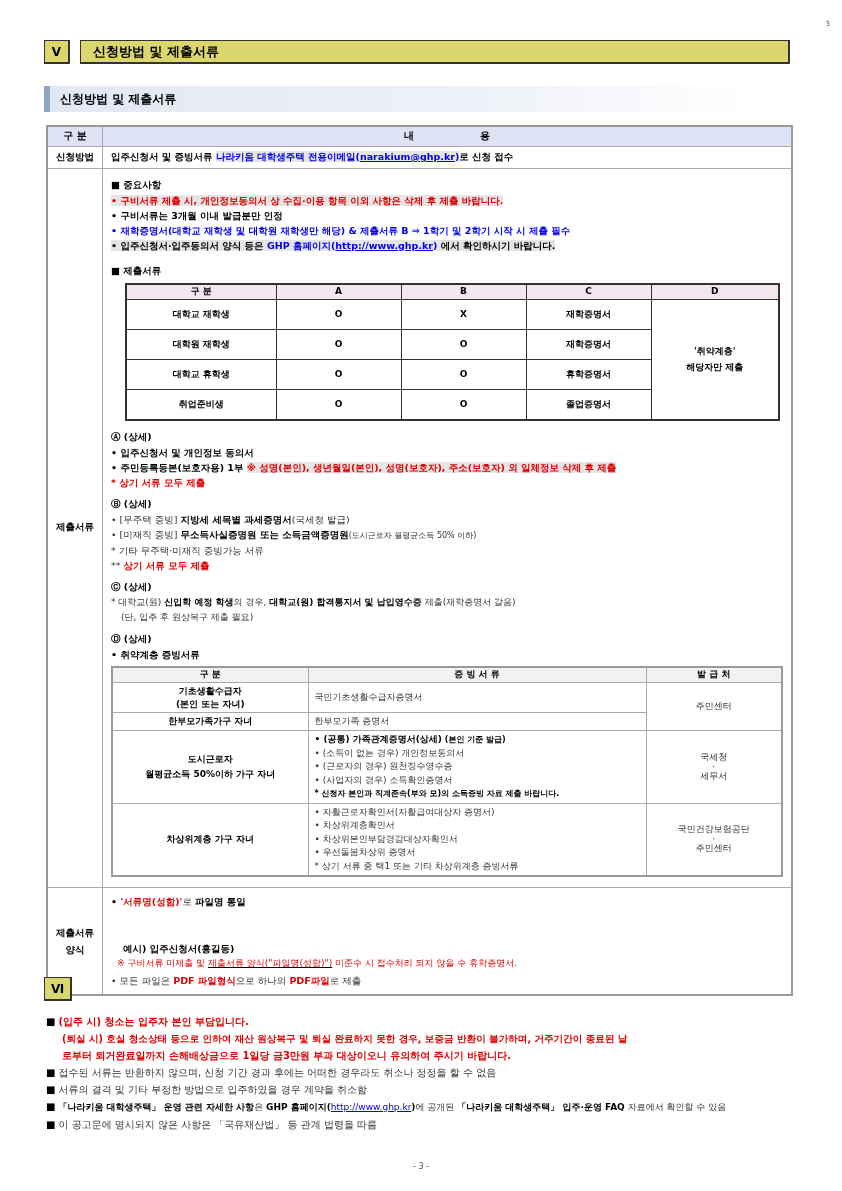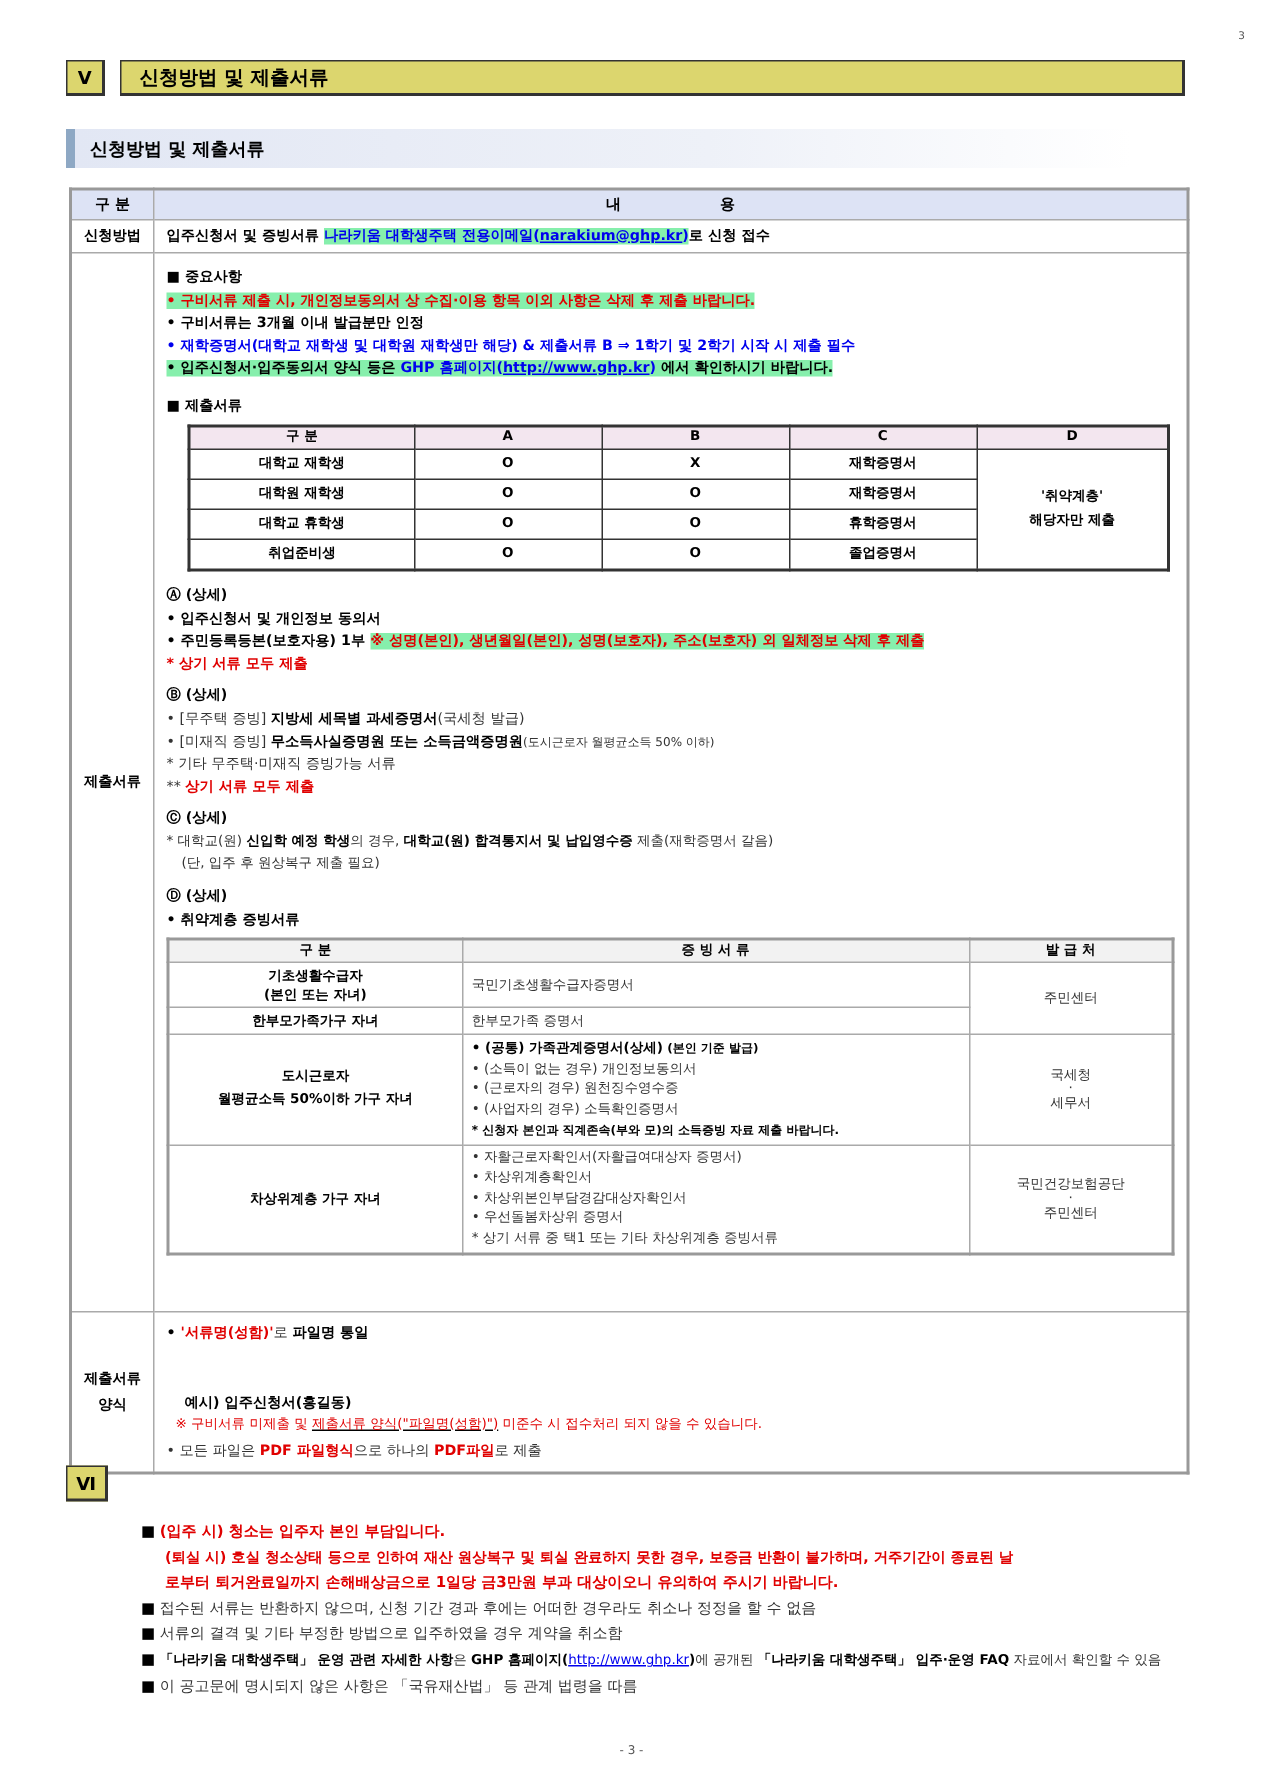--- a/index.html
+++ b/index.html
@@ -13,43 +13,43 @@
 
   .subhead { position: absolute; left: 44px; top: 86px; width: 710px; height: 26px; background: linear-gradient(90deg, #e2e7f4 0%, #eef1f8 60%, #ffffff 100%); border-left: 6px solid #8ea8c4; display: flex; align-items: center; padding-left: 10px; font-weight: bold; font-size: 12px; }
 
   table { border-collapse: collapse; }
   .main-table { position: absolute; left: 46px; top: 125px; width: 747px; border: 2px solid #999; }
   .main-table > tbody > tr > td { border: 1px solid #aaa; vertical-align: top; }
   .main-table .hdr td { background: #dde3f5; height: 20px; text-align: center; vertical-align: middle; font-weight: bold; font-size: 10px; }
   .label-cell { width: 62px; text-align: center; vertical-align: middle !important; font-weight: bold; font-size: 9.5px; }
   .content-cell { padding: 4px 8px 6px 8px; font-size: 9.5px; }
 
-  .hl { background: #86efac; }
+  .hl { background: #e5e5e5; }
   .red { color: #e00000; }
   .blue { color: #0000ee; }
   .b { font-weight: bold; }
   .link { text-decoration: underline; }
   .line { line-height: 15px; white-space: nowrap; }
   .sm { font-size: 8px; }
   .thin { font-weight: normal; color: #333; }
 
   .sub-title { font-weight: bold; margin-top: 4px; line-height: 16px; }
   .docs-table { margin: 4px 0 6px 14px; width: 655px; border: 2px solid #333; }
-  .docs-table td { border: 1px solid #333; text-align: center; font-weight: bold; font-size: 9px; height: 20px; line-height: 11px; }
+  .docs-table td { border: 1px solid #333; text-align: center; font-weight: bold; font-size: 9px; height: 30px; line-height: 11px; }
   .docs-table .th td { background: #f3e6ef; height: 16px; }
 
   .vuln-table { margin: 4px 0 4px 0; width: 672px; border: 2px solid #999; }
   .vuln-table td { border: 1px solid #aaa; font-size: 9px; vertical-align: middle; }
   .vuln-table .th td { background: #f2f2f2; text-align: center; font-weight: bold; height: 16px; }
   .vuln-table .c1 { width: 196px; text-align: center; font-weight: bold; }
   .vuln-table .c2 { width: 338px; padding: 2px 6px; color: #333; }
   .vuln-table .c3 { text-align: center; color: #333; }
 
   .sec6 { position: absolute; left: 46px; top: 1013px; width: 760px; font-size: 10px; }
-  .sec6 .row { line-height: 17px; white-space: nowrap; margin-left: 48px; }
+  .sec6 .row { line-height: 17px; white-space: nowrap; }
   .sq { font-size: 10px; margin-right: 3px; }
   .footer-num { position: absolute; top: 1162px; left: 0; width: 842px; text-align: center; font-size: 8px; color: #555; }
 </style>
 </head>
 <body>
 
 <div class="page-num-top">3</div>
 
 <div class="sec-header" style="top:40px;">
   <div class="sec-num">V</div>
@@ -195,21 +195,21 @@
       </td>
     </tr>
     <tr>
       <td class="label-cell">
           <div style="line-height:17px;">제출서류</div>
           <div style="line-height:17px;">양식</div>
         </td>
       <td class="content-cell" style="padding-top:6px;">
         <div class="line"><span class="b">• </span><span class="b red">'서류명(성함)'</span><span class="thin">로 </span><span class="b">파일명 통일</span></div>
         <div class="line b" style="padding-left:12px;margin-top:32px;">예시) 입주신청서(홍길동)</div>
-        <div class="line red" style="font-size:9px;padding-left:6px;"><span>※ 구비서류 미제출 및 </span><span style="text-decoration:underline;text-decoration-color:#000;">제출서류 양식("파일명(성함)")</span><span> 미준수 시 접수처리 되지 않을 수 있습니다.</span></div>
+        <div class="line red" style="font-size:9px;padding-left:6px;"><span>※ 구비서류 미제출 및 </span><span style="text-decoration:underline;text-decoration-color:#000;">제출서류 양식("파일명(성함)")</span><span> 미준수 시 접수처리 되지 않을 수 휴학증명서.</span></div>
         <div class="line" style="margin-top:2px;"><span class="thin">• 모든 파일은 </span><span class="b red">PDF 파일형식</span><span class="thin">으로 하나의 </span><span class="b red">PDF파일</span><span class="thin">로 제출</span></div>
       </td>
     </tr>
   </tbody>
 </table>
 
 <div class="sec-header" style="top:977px;">
   <div class="sec-num" style="width:28px;">Ⅵ</div>
 </div>
 

